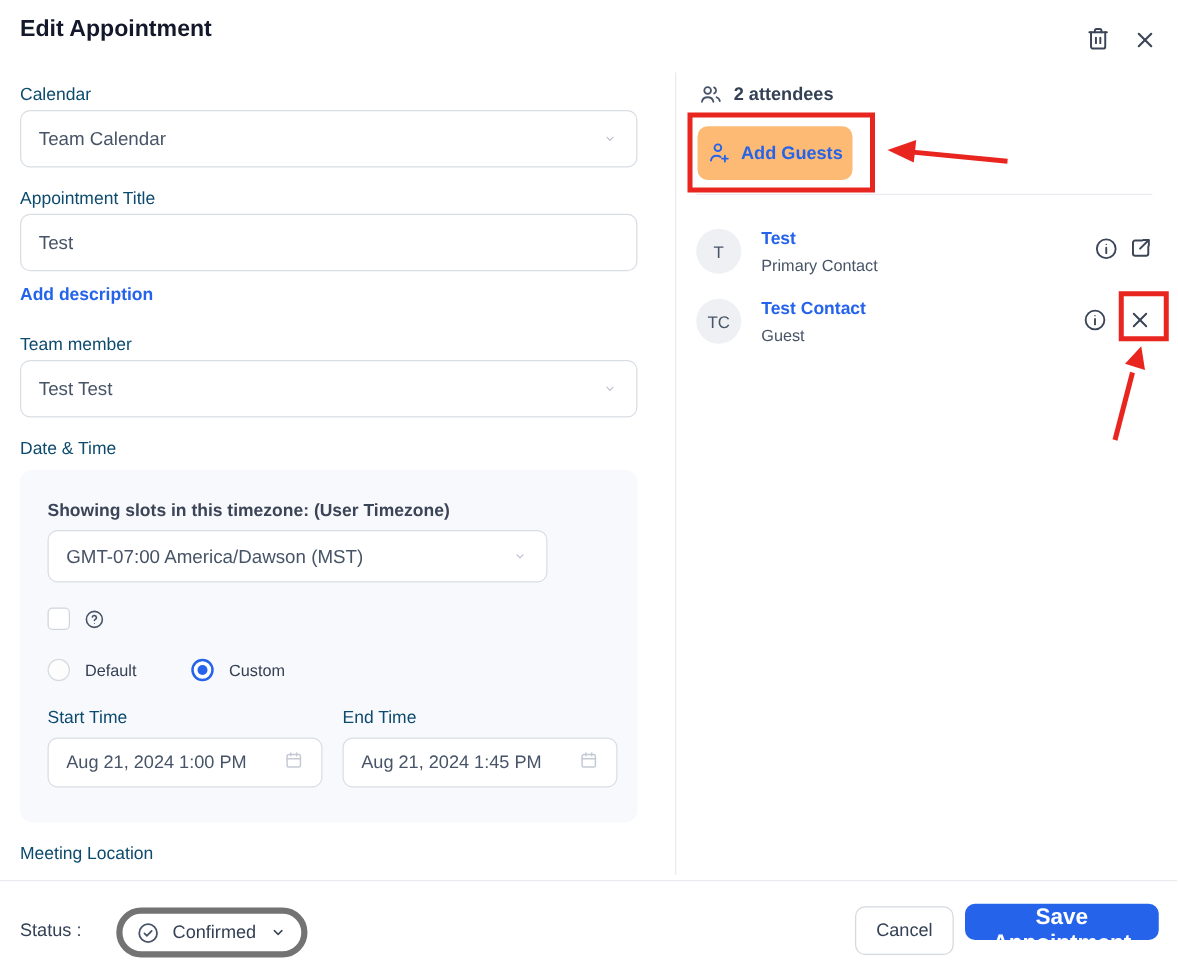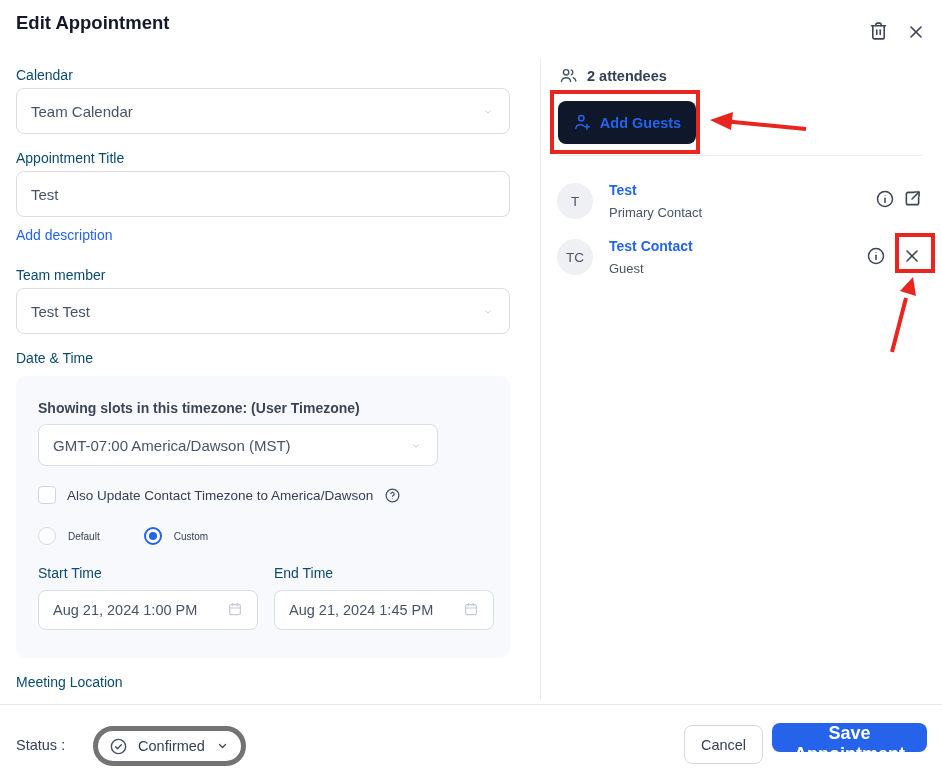--- a/index.html
+++ b/index.html
@@ -11,51 +11,51 @@
 
   
   .modal-title { left:16px; top:12px; font-size:18.5px; font-weight:600; color:#14182b; }
   .icon-btn { background:none; border:none; cursor:pointer; padding:0; display:flex; align-items:center; justify-content:center; }
 
   
   .lbl { font-size:14px; font-weight:500; color:#0c4a6e; }
   .field { width:494px; height:46px; background:#fff; border:1px solid #d9dde4; border-radius:8px;
            display:flex; align-items:center; padding:0 14px; font-size:15px; color:#475467; }
   .field .val { flex:1; white-space:nowrap; overflow:hidden; }
-  .link { font-size:14px; font-weight:400; color:#2563eb; cursor:pointer; text-decoration:none; }
+  .link { font-size:14px; font-weight:700; color:#2563eb; cursor:pointer; text-decoration:none; }
 
   
   .dt-panel { left:16px; top:376px; width:494px; height:282px; background:#f8f9fc; border-radius:10px; }
   .dt-inner { position:relative; width:100%; height:100%; }
   .tz-label { left:22px; top:24px; font-size:14px; font-weight:600; color:#3b4557; }
   .tz-select { left:22px; top:48px; width:400px; height:42px; }
   .chk-row { left:22px; top:110px; display:flex; align-items:center; gap:11px; }
   .checkbox { width:18px; height:18px; border:1.5px solid #d0d5dd; border-radius:4px; background:#fff; cursor:pointer; }
   .chk-lbl { font-size:13.5px; color:#344054; }
   .radio-row { left:22px; top:151px; display:flex; align-items:center; gap:44px; }
   .radio-item { display:flex; align-items:center; gap:12px; cursor:pointer; }
   .radio { width:18px; height:18px; border-radius:50%; border:1.5px solid #d7dbe2; background:#fdfdfe; }
   .radio.on { border:2px solid #2563eb; background:#fff; position:relative; }
   .radio.on::after { content:""; position:absolute; left:3px; top:3px; width:8px; height:8px; border-radius:50%; background:#2563eb; }
-  .radio-lbl { font-size:10px; color:#344054; }
+  .radio-lbl { font-size:13px; color:#344054; }
   .time-lbl-start { left:22px; top:189px; }
   .time-lbl-end { left:258px; top:189px; }
   .time-field { width:220px; height:40px; }
   .time-field-start { left:22px; top:214px; }
   .time-field-end { left:258px; top:214px; }
 
   
   .vdivider { left:540px; top:58px; width:1px; height:642px; background:#e9ebf0; }
   .footer-divider { left:0; top:704px; width:942px; height:1px; background:#e9ebf0; }
   .panel-divider { left:557px; top:155px; width:365px; height:1px; background:#e9ebf0; }
 
   
   .att-header { left:558px; top:66px; display:flex; align-items:center; gap:8px; }
   .att-count { font-size:14.5px; font-weight:600; color:#344054; }
-  .add-guests { left:558px; top:101px; width:138px; height:43px; background:#0f172a; border:none; border-radius:8px;
+  .add-guests { left:558px; top:101px; width:124px; height:43px; background:#fdba74; border:none; border-radius:8px;
                 display:flex; align-items:center; justify-content:center; gap:8px; cursor:pointer; }
   .add-guests span { font-size:14.5px; font-weight:600; color:#2563eb; }
   .avatar { width:36px; height:36px; border-radius:50%; background:#eef0f4; color:#475467;
             display:flex; align-items:center; justify-content:center; font-size:13.5px; }
   .att-name { font-size:14px; font-weight:600; color:#2563eb; cursor:pointer; }
   .att-role { font-size:13px; color:#475467; margin-top:7px; }
 
   
   .status-lbl { left:16px; top:737px; font-size:14.5px; color:#344054; }
   .status-pill { left:93px; top:726px; width:153px; height:40px; border:5px solid #737373; border-radius:20px; background:#fff;
@@ -133,21 +133,20 @@
         <span class="val">GMT-07:00 America/Dawson (MST)</span>
         <span>
           <svg width="14" height="10" viewBox="0 0 24 24" fill="none" stroke="#b7bdc9" stroke-width="2" stroke-linecap="round" stroke-linejoin="round">
               <path d="M6 9l6 6 6-6"></path>
             </svg>
         </span>
       </div>
 
       <div class="abs chk-row">
         <span class="checkbox"></span>
-        <span class="chk-lbl">Also Update Contact Timezone to America/Dawson</span>
         <span style="display:flex;">
           <svg width="17" height="17" viewBox="0 0 24 24" fill="none" stroke="#475467" stroke-width="1.8" stroke-linecap="round">
             <circle cx="12" cy="12" r="9"></circle>
             <path d="M9.7 9.3a2.4 2.4 0 0 1 4.66.8c0 1.6-2.36 2-2.36 3.1"></path>
             <circle cx="12" cy="16.6" r="0.6" fill="#475467" stroke="none"></circle>
           </svg>
         </span>
       </div>
 
       <div class="abs radio-row">

